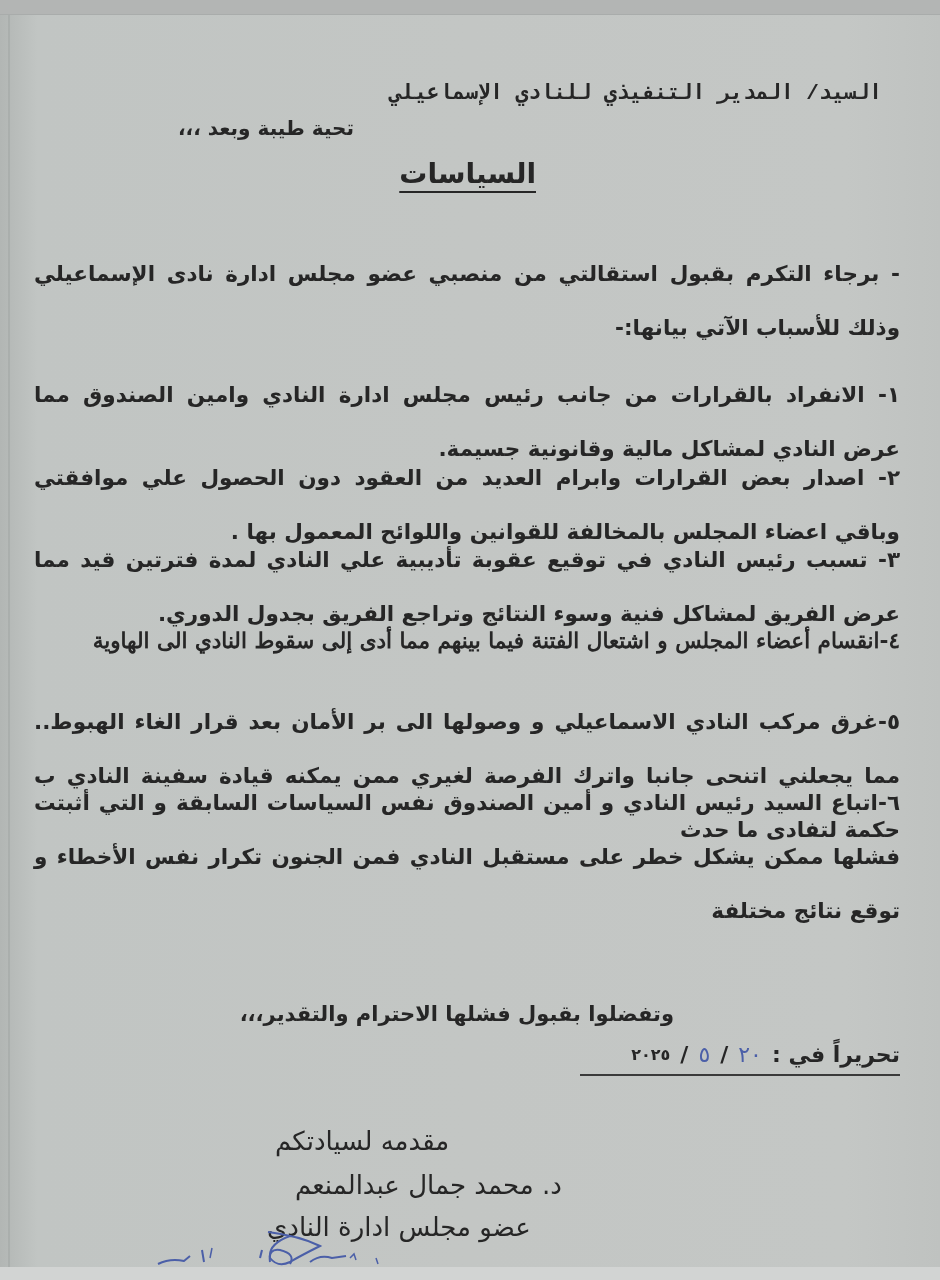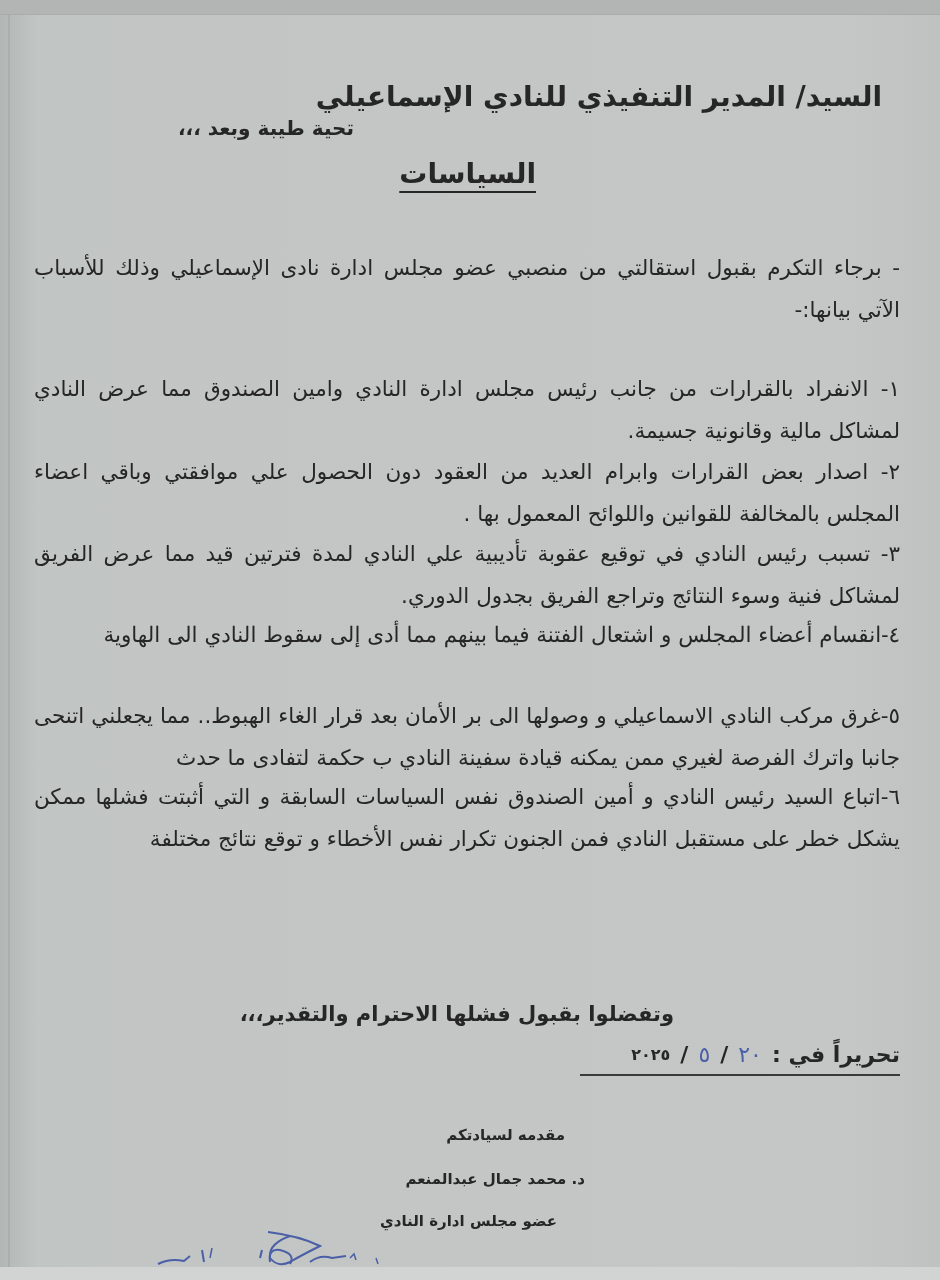--- a/index.html
+++ b/index.html
@@ -44,41 +44,42 @@
   .line {
     position: absolute;
     right: 0;
     white-space: nowrap;
     font-weight: bold;
     direction: rtl;
     unicode-bidi: plaintext;
   }
   .addressee {
     right: 58px; top: 80px;
-    font-size: 28px;
+    font-size: 21px;
+    font-family: Liberation Mono, monospace;
   }
   .greeting {
     right: 586px; top: 116px;
     font-size: 20px;
     text-align: center;
   }
   .subject {
     right: 404px; top: 157px;
     font-size: 28px;
     text-decoration: underline;
     text-underline-offset: 8px;
     text-decoration-thickness: 2px;
   }
   .para {
     position: absolute;
     right: 40px;
     width: 866px;
     font-size: 21.5px;
-    font-weight: normal;
-    line-height: 42px;
+    font-weight: bold;
+    line-height: 54px;
     text-align: justify;
     text-align-last: right;
     direction: rtl;
   }
   .intro { top: 247px; }
   .r1 { top: 368px; }
   .r2 { top: 451px; }
   .r3 { top: 533px; }
   .r4 { top: 614px; }
   .r5 { top: 695px; }
@@ -104,24 +105,24 @@
   .hand {
     color: #4b5fa8;
     font-family: "DejaVu Sans", sans-serif;
     font-weight: normal;
     font-size: 22px;
   }
   .printed-year { font-size: 16px; }
   .sig-line {
     position: absolute;
     white-space: nowrap;
-    font-weight: bold;
-    font-size: 15px;
+    font-weight: normal;
+    font-size: 26px;
     direction: rtl;
-    text-align: right;
+    text-align: left;
     right: 490px;
     width: 290px;
     margin-right: -145px;
   }
   .sig1 { top: 1126px; right: 520px; }
   .sig2 { top: 1170px; right: 500px; }
   .sig3 { top: 1212px; right: 528px; }
   .signature {
     position: absolute;
     left: 150px; top: 1228px;

